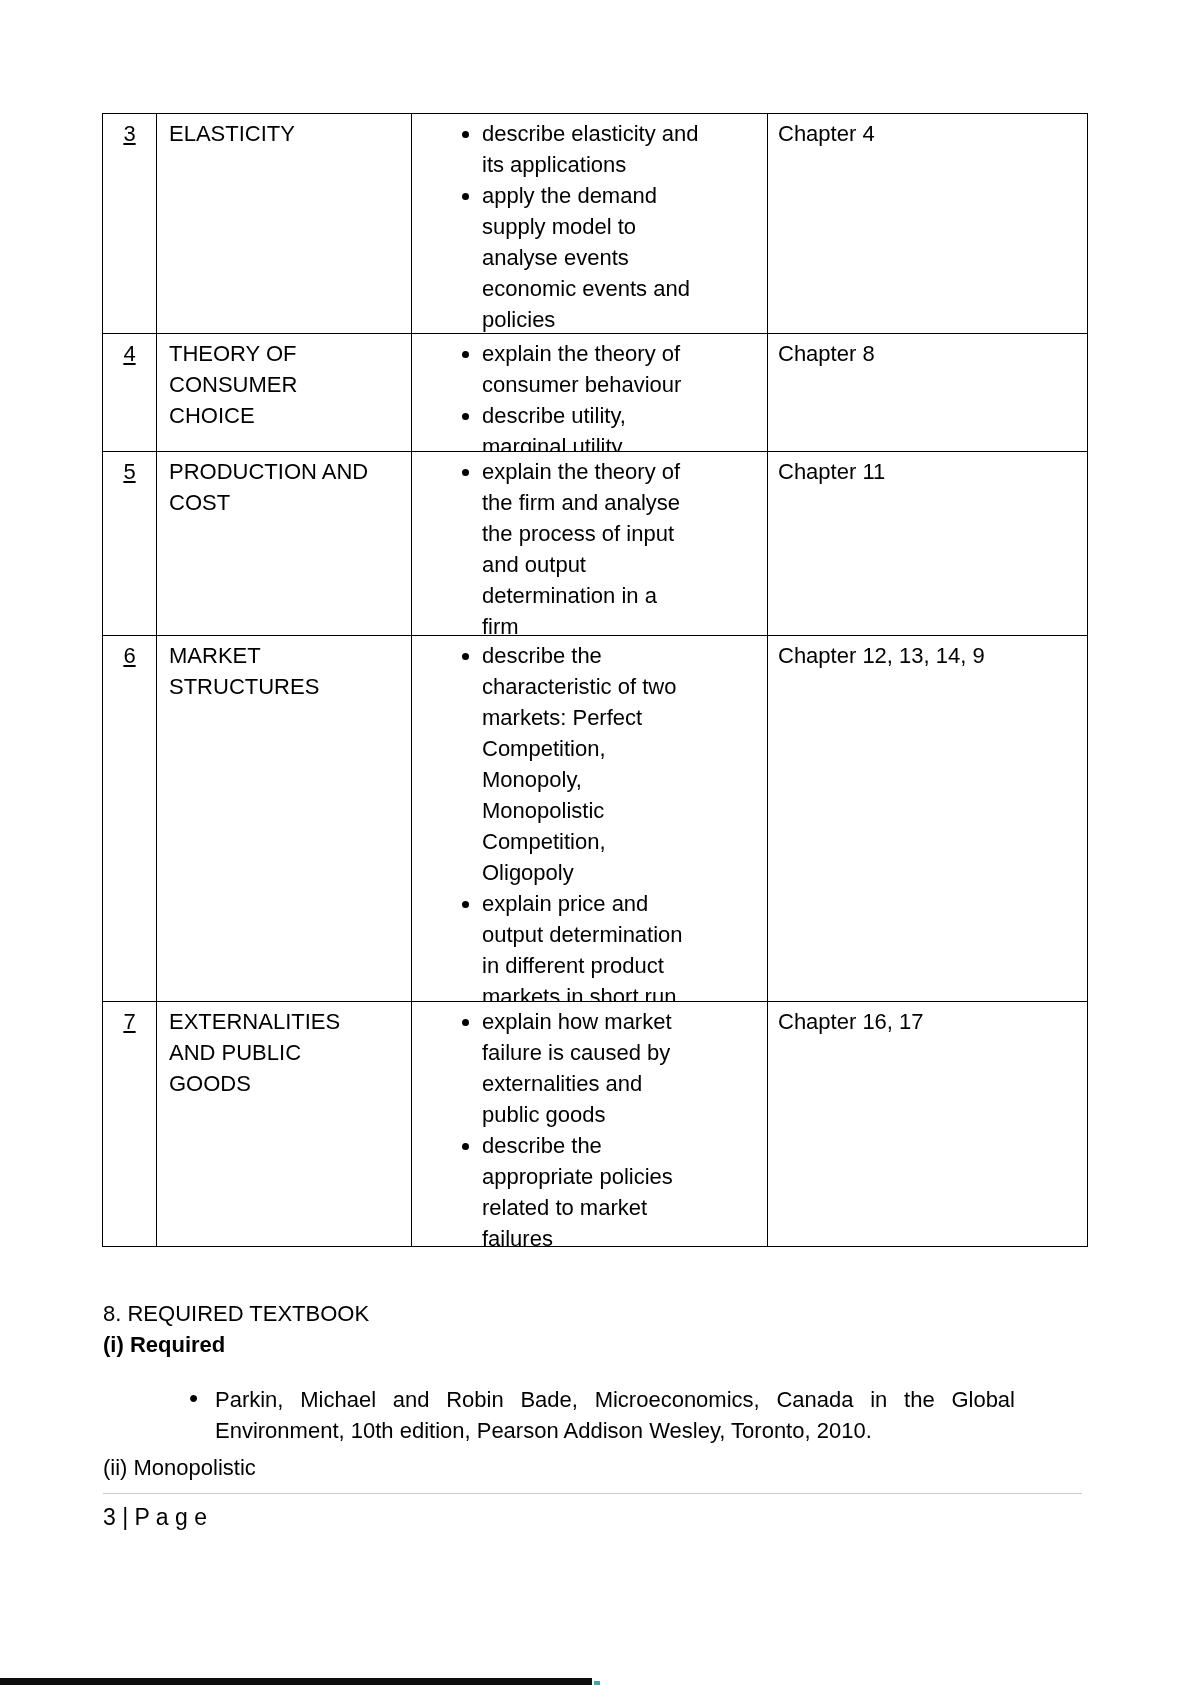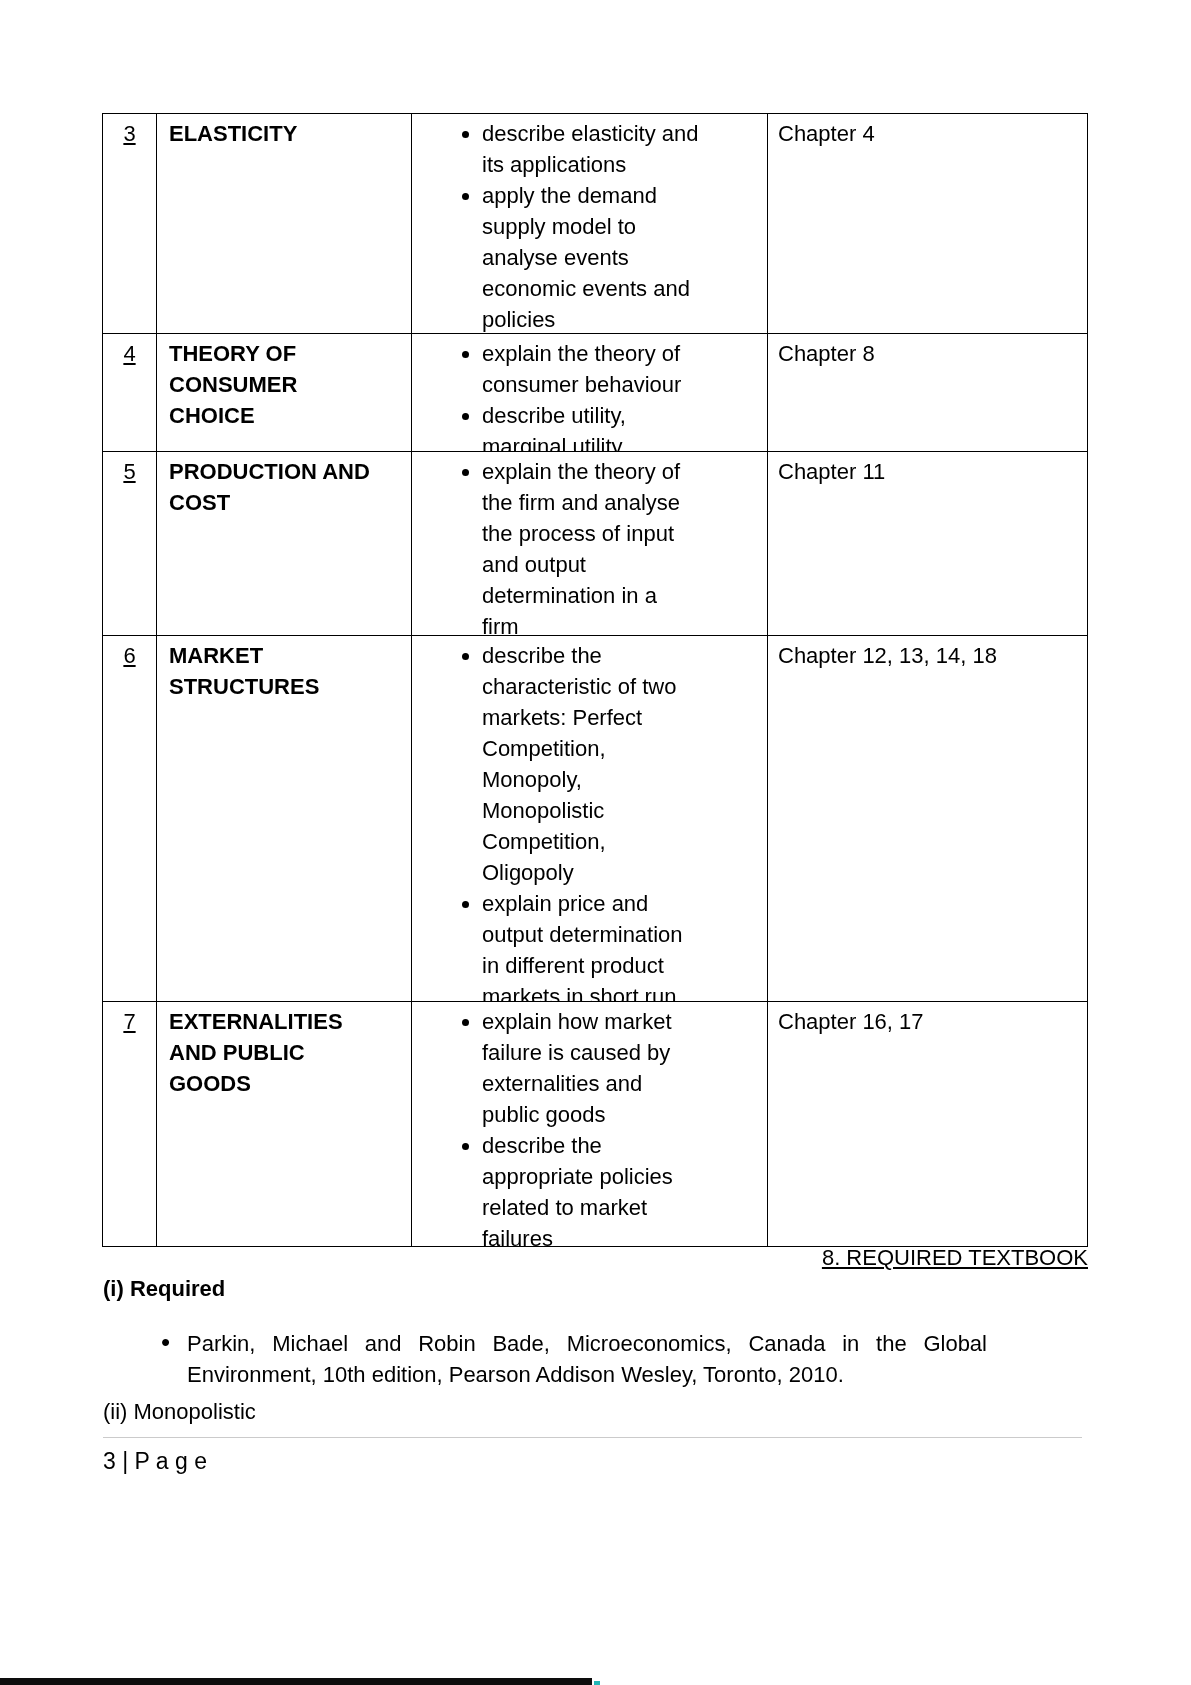--- a/index.html
+++ b/index.html
@@ -22,21 +22,21 @@
     line-height: 31px;
   }
   table.syllabus td {
     border: 1.5px solid #000;
     vertical-align: top;
     padding: 0;
   }
   .cw { overflow: hidden; }
   td.c-num .cw  { padding-top: 4px; text-align: center; }
   td.c-num span { text-decoration: underline; }
-  td.c-topic .cw { padding: 4px 8px 0 12px; white-space: pre-line; font-weight: bold; }
+  td.c-topic .cw { padding: 4px 8px 0 12px; white-space: pre-line; }
   td.c-obj .cw   { padding-top: 4px; }
   td.c-obj ul {
     margin: 0; padding: 0 0 0 70px;
     list-style: disc outside;
   }
   td.c-obj li { white-space: pre-line; }
   td.c-chap .cw { padding: 4px 4px 0 10px; }
 
   
   .h-r1 .cw { height: 215px; }
@@ -46,25 +46,25 @@
   .h-r5 .cw { height: 240px; }
 
   
   .below {
     position: absolute;
     left: 103px; top: 1242px;
     width: 995px;
     font-size: 22px;
     line-height: 31px;
   }
-  .tb-heading { width: 985px; text-align: right; text-decoration: underline; }
+  .tb-heading { margin-top: 56px; width: 985px; text-align: left; }
   .req-label  { margin-top: 0; font-weight: bold; }
   .tb-item {
     margin-top: 24px;
-    margin-left: 84px;
+    margin-left: 112px;
     width: 800px;
     text-align: justify;
     position: relative;
   }
   .tb-item::before {
     content: "\2022";
     position: absolute;
     left: -26px; top: -1px;
     font-size: 26px;
   }
@@ -197,21 +197,21 @@
 Competition,
 Oligopoly</li>
         <li>explain price and
 output determination
 in different product
 markets in short run</li>
       </ul>
           </div>
         </td>
       <td class="c-chap">
-          <div class="cw">Chapter 12, 13, 14, 18</div>
+          <div class="cw">Chapter 12, 13, 14, 9</div>
         </td>
     </tr>
     <tr class="h-r5">
       <td class="c-num">
           <div class="cw"><span>7</span></div>
         </td>
       <td class="c-topic">
           <div class="cw">EXTERNALITIES
 AND PUBLIC
 GOODS</div>

